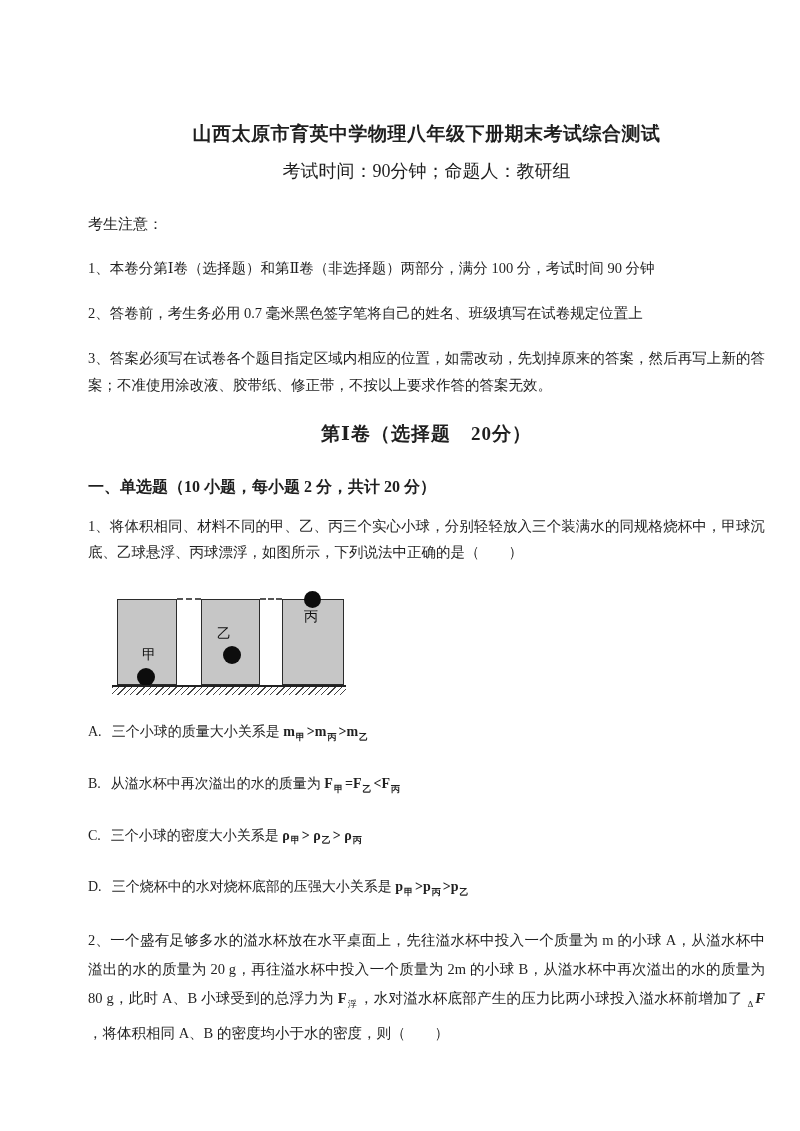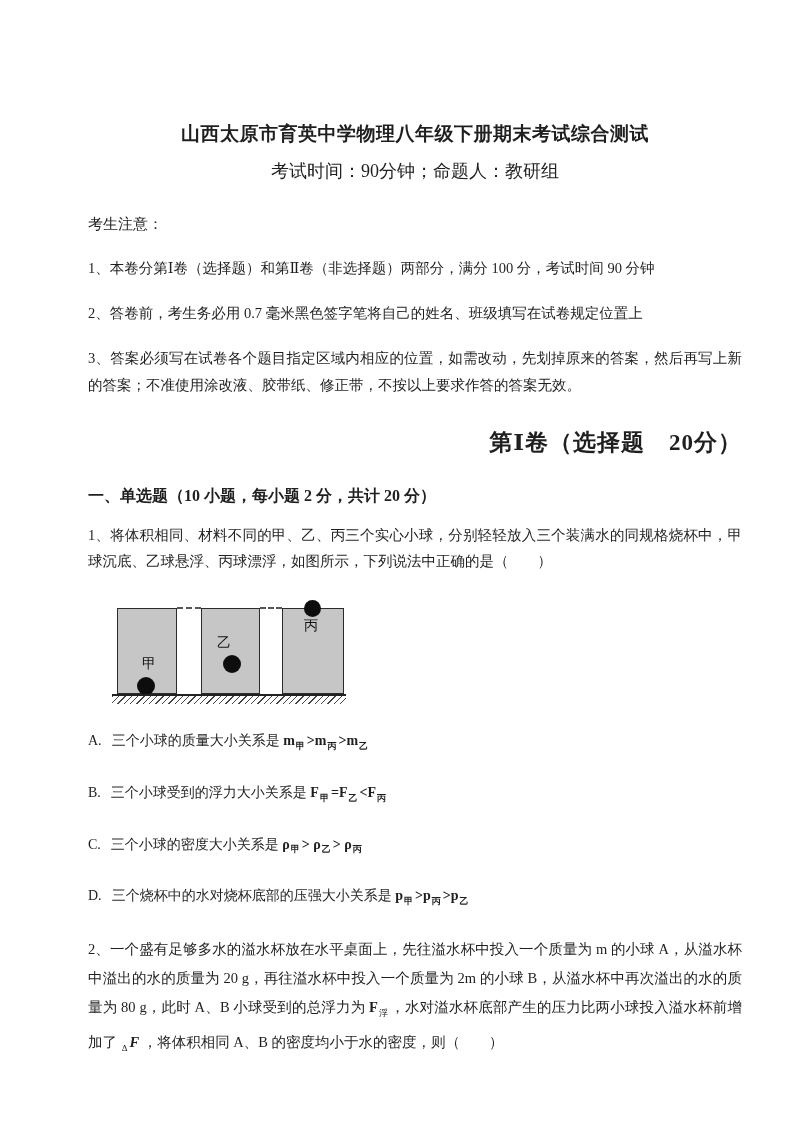--- a/index.html
+++ b/index.html
@@ -2,29 +2,29 @@
 <html><head>
 <meta charset="utf-8">
 <style>
   * { margin:0; padding:0; box-sizing:border-box; }
   html,body { background:#ffffff; }
   body {
     width:800px; height:1131px; position:relative; overflow:hidden;
     font-family:"Liberation Serif","DejaVu Serif",serif;
     color:#1f1f1f;
   }
-  .doc { padding:121px 58px 0 88px; font-size:14.5px; line-height:26px; }
+  .doc { padding:121px 35px 0 88px; font-size:14.5px; line-height:26px; }
 
   .title { font-size:19px; font-weight:700; text-align:center; letter-spacing:0.5px; }
   .meta { font-size:18px; text-align:center; margin-top:11px; }
 
   .notice-heading { font-weight:400; font-size:15px; margin-top:27px; }
   .notice { margin-top:18px; line-height:27px; text-align:justify; }
 
-  .section-heading { font-size:23px; font-weight:700; text-align:right; margin-top:31px; letter-spacing:1px; }
+  .section-heading { font-size:19px; font-weight:700; text-align:center; margin-top:22px; letter-spacing:1px; }
   .subsection { font-size:16px; font-weight:700; margin-top:27px; }
 
   .qtext { margin-top:13px; text-align:justify; }
 
   
   .figure { position:relative; width:250px; height:116px; margin:18px 0 0 16px; }
   .beaker { position:absolute; background:#c6c6c6; border:1.5px solid #2b2b2b; }
   .beaker1 { left:13px;  top:16px; width:60px; height:86px; }
   .beaker2 { left:97px;  top:16px; width:59px; height:86px; }
   .beaker3 { left:178px; top:16px; width:62px; height:86px; }
@@ -88,21 +88,21 @@
       <div class="blabel lbl-yi">乙</div>
       <div class="blabel lbl-bing">丙</div>
       <div class="ground"></div>
     </div>
 
     <div class="options">
       <div class="option">
         <span class="opt-letter">A.</span><span>三个小球的质量大小关系是 </span><span class="fx"><span>m</span><sub>甲</sub><span>&gt;m</span><sub>丙</sub><span>&gt;m</span><sub>乙</sub></span>
       </div>
       <div class="option">
-        <span class="opt-letter">B.</span><span>三个小球受到的浮力大小关系是 </span><span class="fx"><span>F</span><sub>甲</sub><span>=F</span><sub>乙</sub><span>&lt;F</span><sub>丙</sub></span>
+        <span class="opt-letter">B.</span><span>从溢水杯中再次溢出的水的质量为 </span><span class="fx"><span>F</span><sub>甲</sub><span>=F</span><sub>乙</sub><span>&lt;F</span><sub>丙</sub></span>
       </div>
       <div class="option">
         <span class="opt-letter">C.</span><span>三个小球的密度大小关系是 </span><span class="fx"><span>ρ</span><sub>甲</sub><span>&gt; ρ</span><sub>乙</sub><span>&gt; ρ</span><sub>丙</sub></span>
       </div>
       <div class="option">
         <span class="opt-letter">D.</span><span>三个烧杯中的水对烧杯底部的压强大小关系是 </span><span class="fx"><span>p</span><sub>甲</sub><span>&gt;p</span><sub>丙</sub><span>&gt;p</span><sub>乙</sub></span>
       </div>
     </div>
   </div>
 

